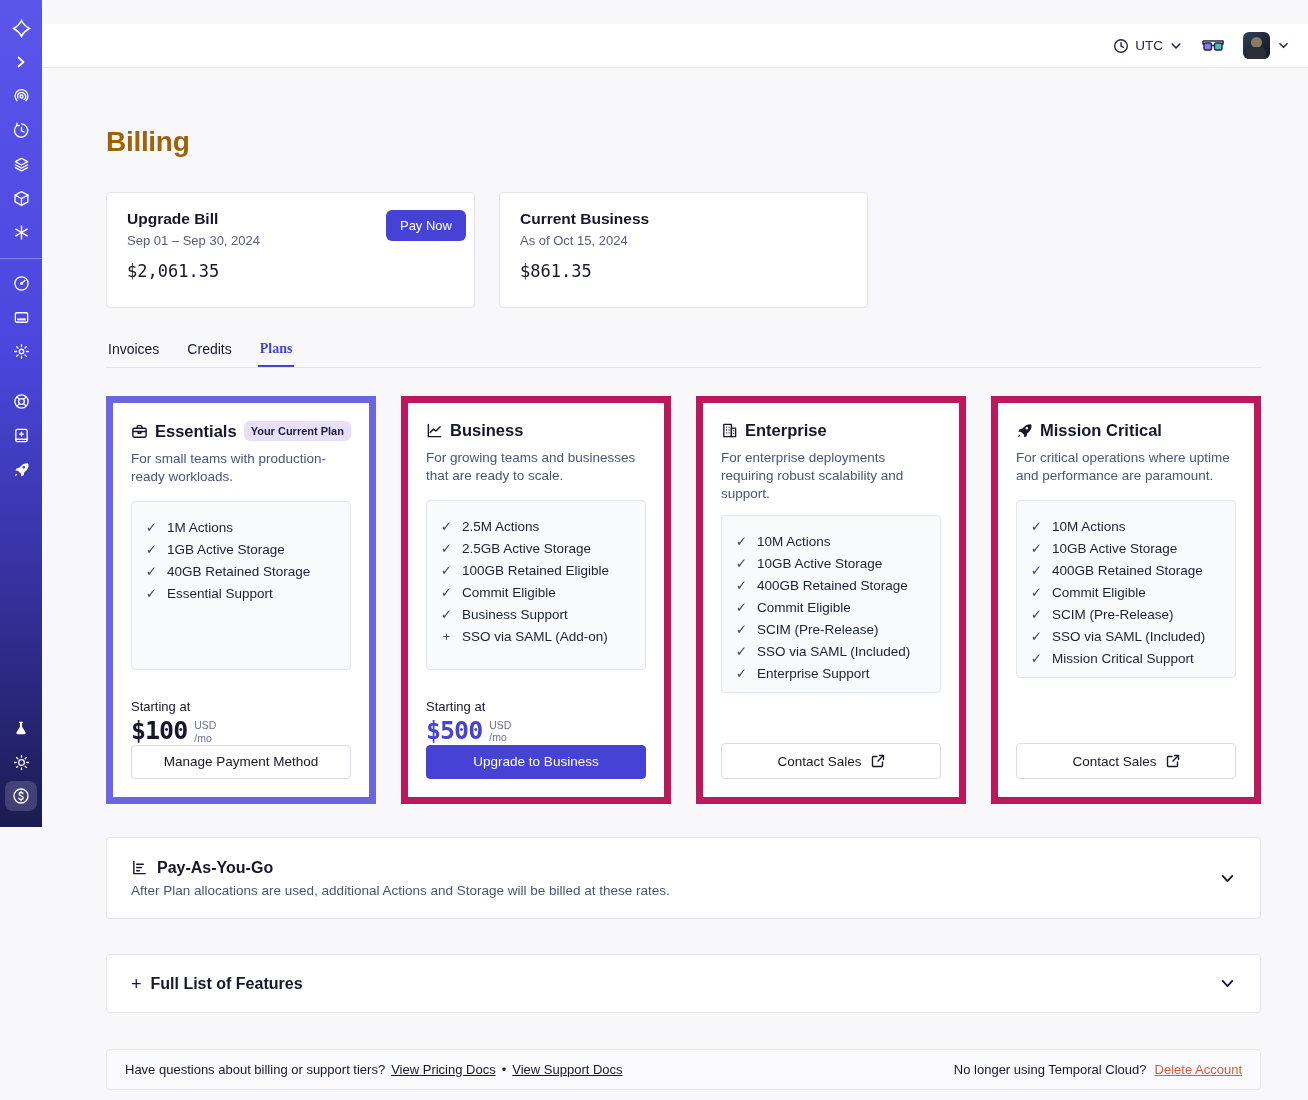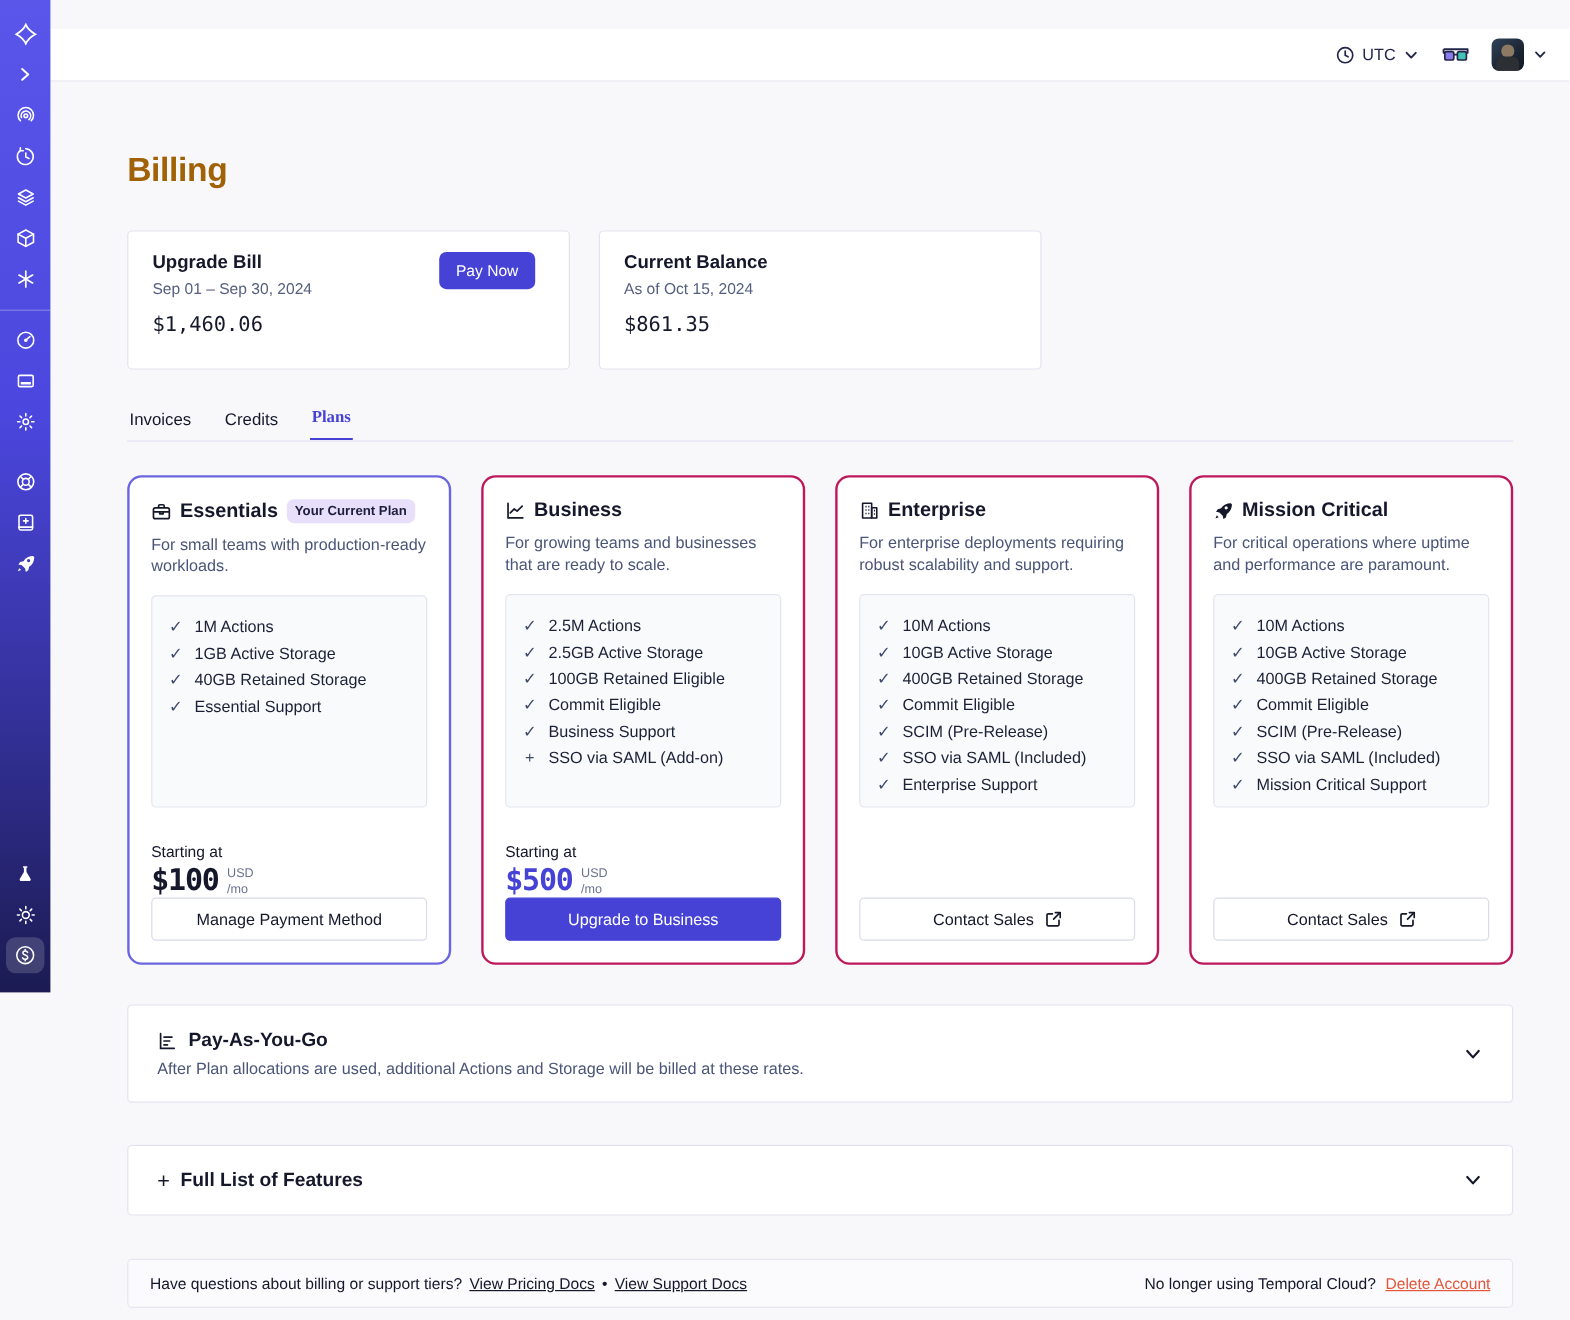--- a/index.html
+++ b/index.html
@@ -41,31 +41,31 @@
   
   .content { margin-left:42px; padding:0 47px 40px 64px; }
   .page-title { margin:58px 0 0; font-size:28px; font-weight:700; letter-spacing:-0.3px; color:#a16207; }
   
   .summary-row { display:flex; gap:24px; margin-top:34px; }
   .sum-card { width:369px; height:116px; background:#fff; border:1px solid #E2E3EE; border-radius:4px; padding:17px 20px; position:relative; }
   .sum-title { font-size:15.5px; font-weight:700; color:#15172B; }
   .sum-sub { font-size:13px; color:#555E7E; margin-top:5px; }
   .sum-amount { font-family:"DejaVu Sans Mono", monospace; font-size:17px; margin-top:13px; color:#15172B; }
   .paynow-btn {
-    position:absolute; right:28px; top:17px; background:#4642D6; color:#fff; border:none;
+    position:absolute; right:8px; top:17px; background:#4642D6; color:#fff; border:none;
     font-family:inherit; font-size:13px; font-weight:500; padding:8px 14px; border-radius:6px; cursor:pointer;
   }
   
   .tabs { display:flex; gap:24px; margin-top:27px; border-bottom:1px solid #E2E3EE; }
   .tab { font-size:14px; color:#15172B; padding:6px 2px 10px; cursor:pointer; }
   .tab.active { color:#4642D6; font-weight:600; box-shadow:inset 0 -2px 0 0 #4642D6;font-family:Liberation Serif, serif; }
   
   .plans-row { display:flex; gap:25px; margin-top:28px; }
   .plan-card {
-    width:270px; height:408px; background:#fff; border:2px solid #be185d; border-radius:12px;
+    width:270px; height:408px; background:#fff; border:7px solid #be185d; border-radius:0;
     padding:18px; display:flex; flex-direction:column;
   }
   .plan-card.current { border-color:#6B66DF; }
   .plan-head { display:flex; align-items:center; gap:7px; }
   .plan-icon { color:#15172B; display:flex; }
   .plan-name { font-size:16.5px; font-weight:700; color:#15172B; white-space:nowrap; }
   .plan-badge { font-size:11px; font-weight:600; color:#1D1E3C; background:#E8DFFB; border-radius:6px; padding:4px 7px; white-space:nowrap; }
   .plan-desc { font-size:13.5px; color:#4A5578; line-height:1.32; margin-top:9px; min-height:38px; }
   .feature-box {
     margin-top:13px; height:178px; background:#F9FAFC; border:1px solid #E4E6EF; border-radius:4px;
@@ -245,25 +245,25 @@
   </div>
 </header>
 
 <main class="content">
   <h1 class="page-title">Billing</h1>
 
   <div class="summary-row">
     <section class="sum-card">
       <div class="sum-title">Upgrade Bill</div>
       <div class="sum-sub">Sep 01 – Sep 30, 2024</div>
-      <div class="sum-amount">$1,460.06</div>
+      <div class="sum-amount">$2,061.35</div>
       <button class="paynow-btn">Pay Now</button>
     </section>
     <section class="sum-card">
-      <div class="sum-title">Current Balance</div>
+      <div class="sum-title">Current Business</div>
       <div class="sum-sub">As of Oct 15, 2024</div>
       <div class="sum-amount">$861.35</div>
     </section>
   </div>
 
   <div class="tabs">
     <div class="tab">Invoices</div>
     <div class="tab">Credits</div>
     <div class="tab active">Plans</div>
   </div>

